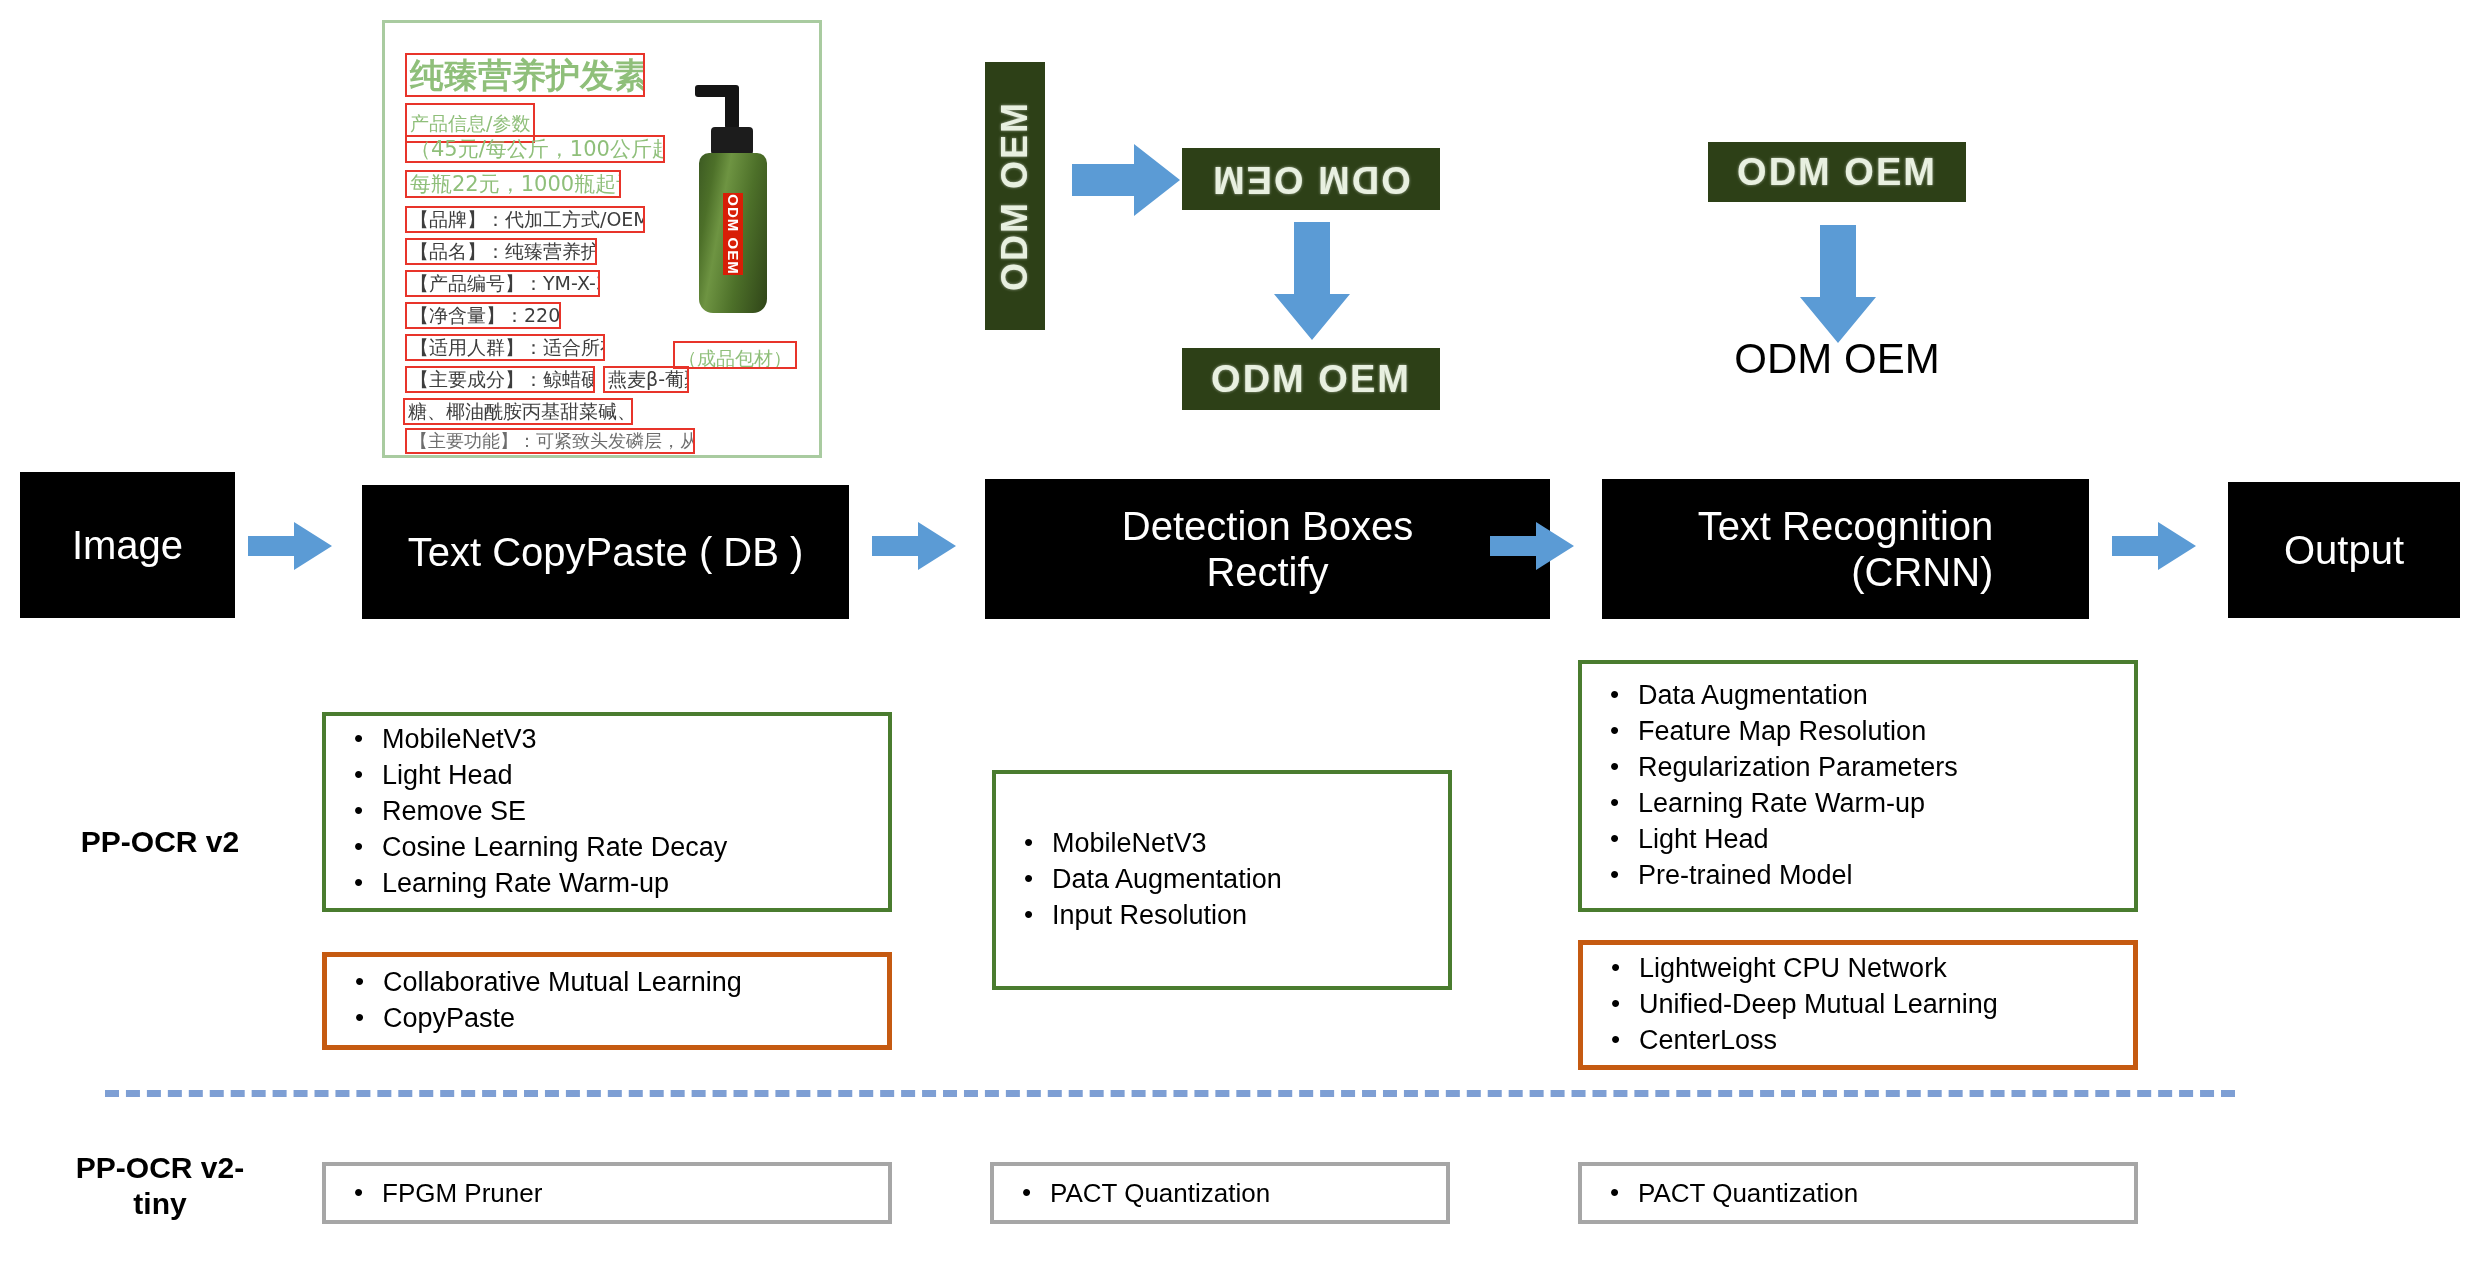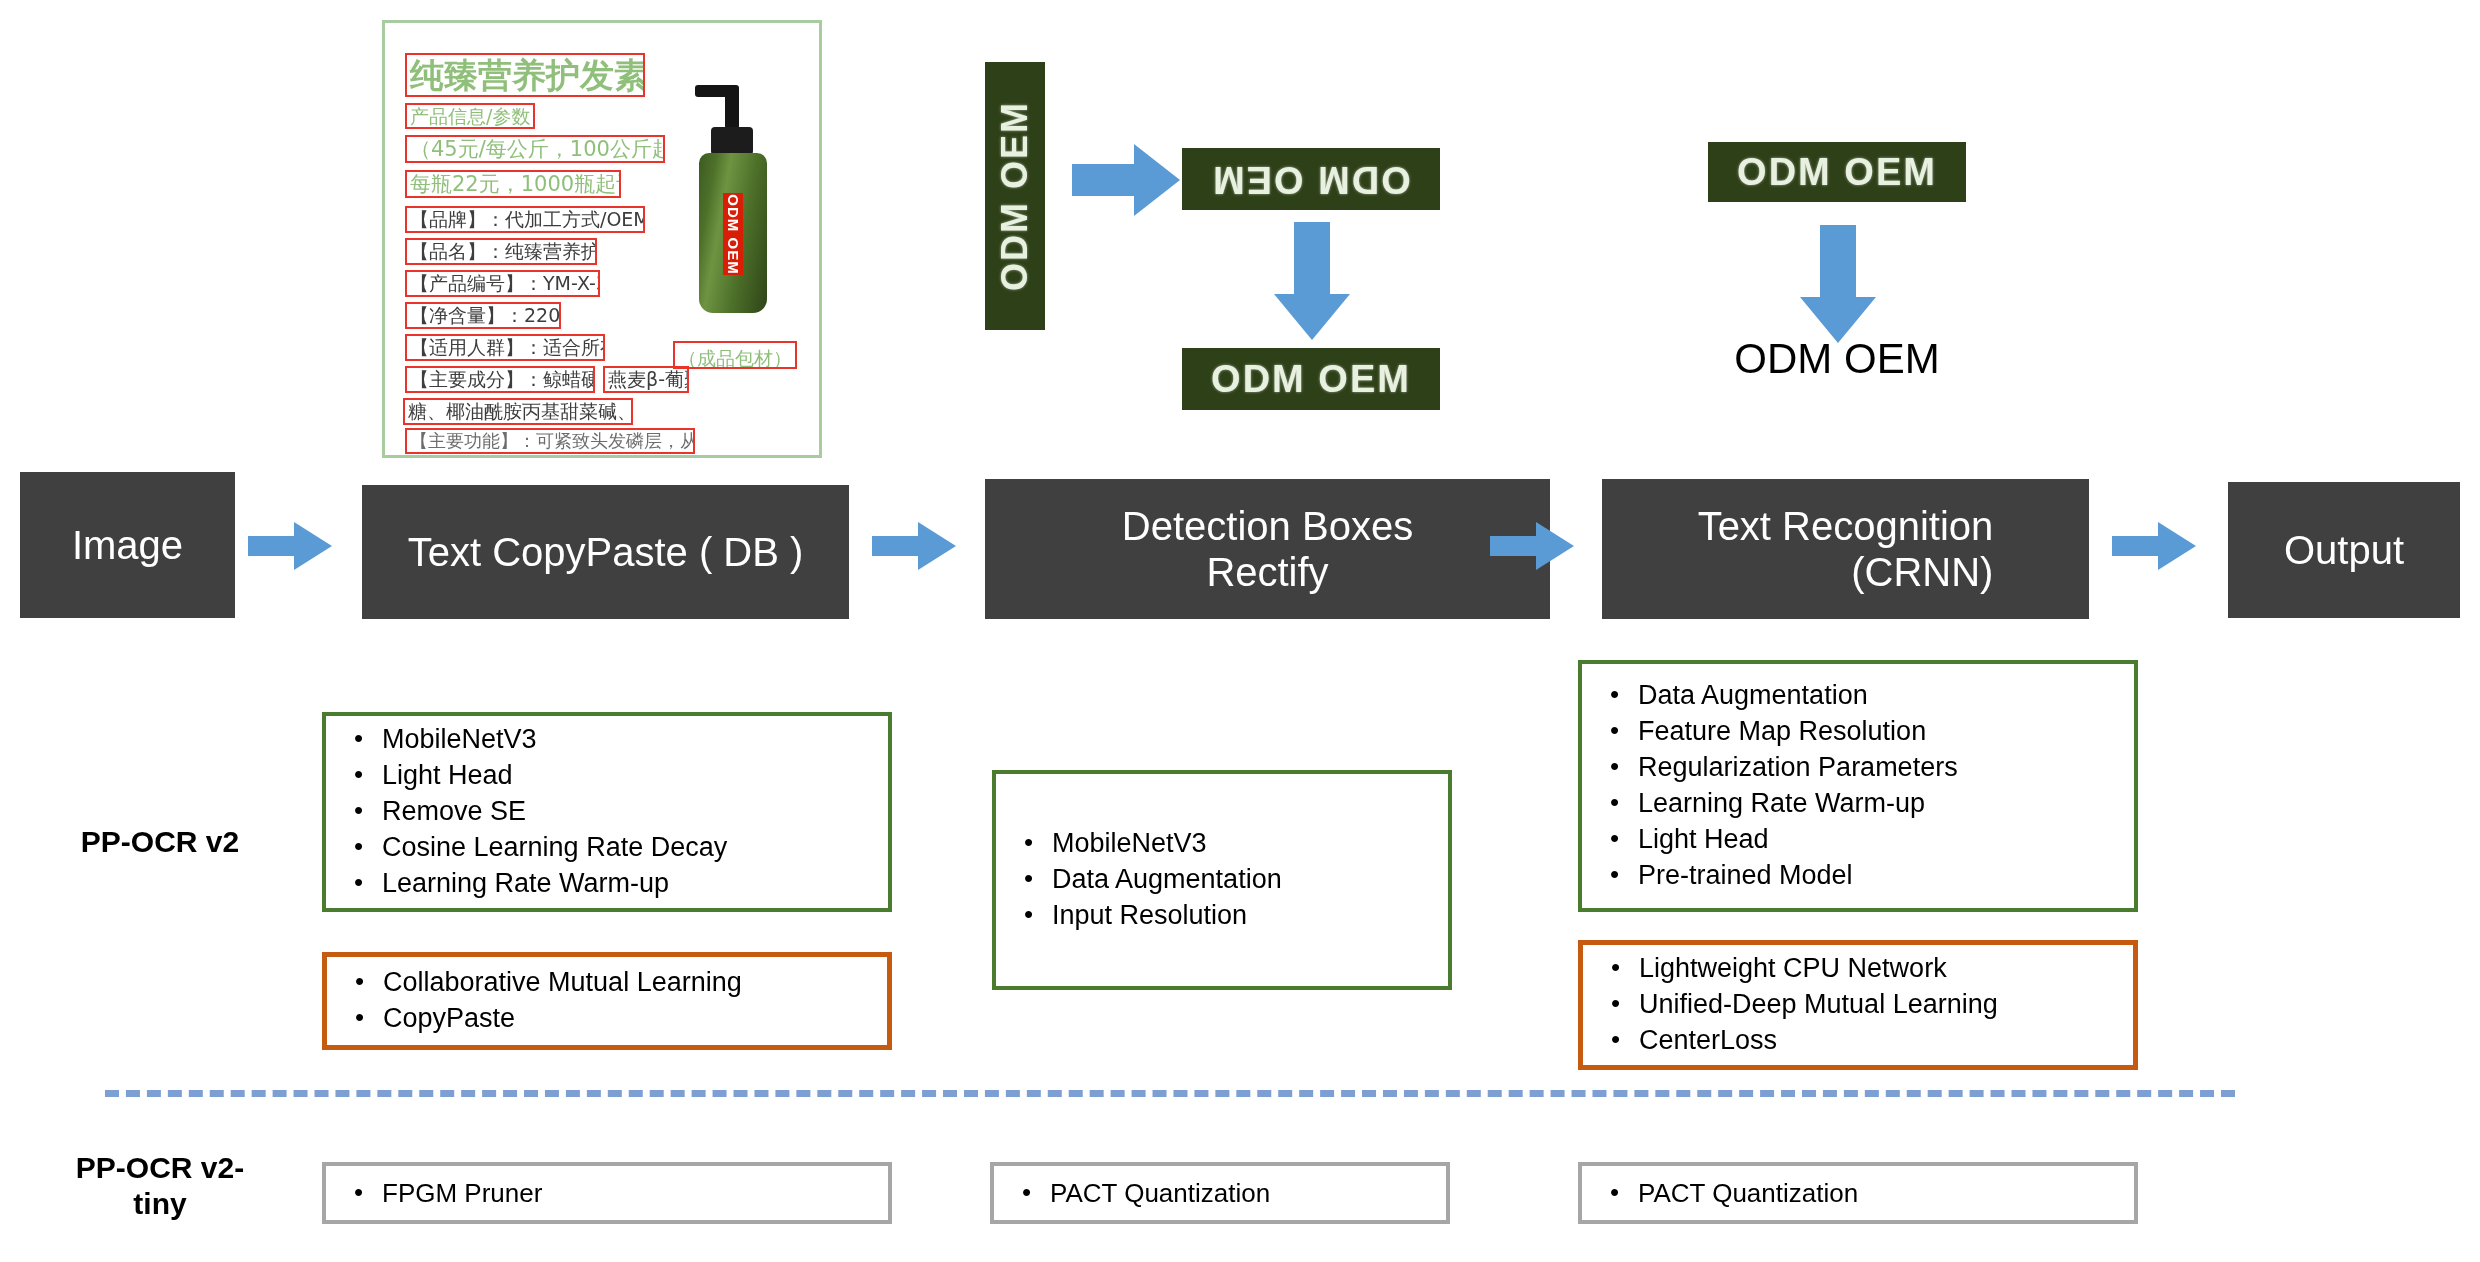--- a/index.html
+++ b/index.html
@@ -9,21 +9,21 @@
   body {
     width: 2480px; height: 1262px;
     position: relative;
     overflow: hidden;
     font-family: "Liberation Sans", sans-serif;
   }
   .abs { position: absolute; }
 
   
   .stage {
-    background: #404040;
+    background: #000000;
     color: #ffffff;
     display: flex;
     align-items: center;
     justify-content: center;
     text-align: center;
     line-height: 1.15;
     font-size: 40px;
     box-sizing: border-box;
     padding: 4px 8px;
   }
@@ -148,21 +148,21 @@
 </style>
 </head>
 <body>
 
 <div class="abs imgframe" style="left:382px; top:20px; width:440px; height:438px;">
 
   <div class="abs detbox" style="left:20px; top:30px; width:240px; height:44px;">
     <span class="t" style="font-size:34px;font-weight:bold;">纯臻营养护发素</span>
   </div>
 
-  <div class="abs detbox" style="left:20px; top:80px; width:130px; height:26px;">
+  <div class="abs detbox" style="left:20px; top:80px; width:130px; height:40px;">
     <span class="t" style="font-size:19px;">产品信息/参数</span>
   </div>
 
   <div class="abs detbox" style="left:20px; top:112px; width:260px; height:28px;">
     <span class="t" style="font-size:21px;">（45元/每公斤，100公斤起订）</span>
   </div>
 
   <div class="abs detbox" style="left:20px; top:147px; width:216px; height:28px;">
     <span class="t" style="font-size:21px;">每瓶22元，1000瓶起订</span>
   </div>

